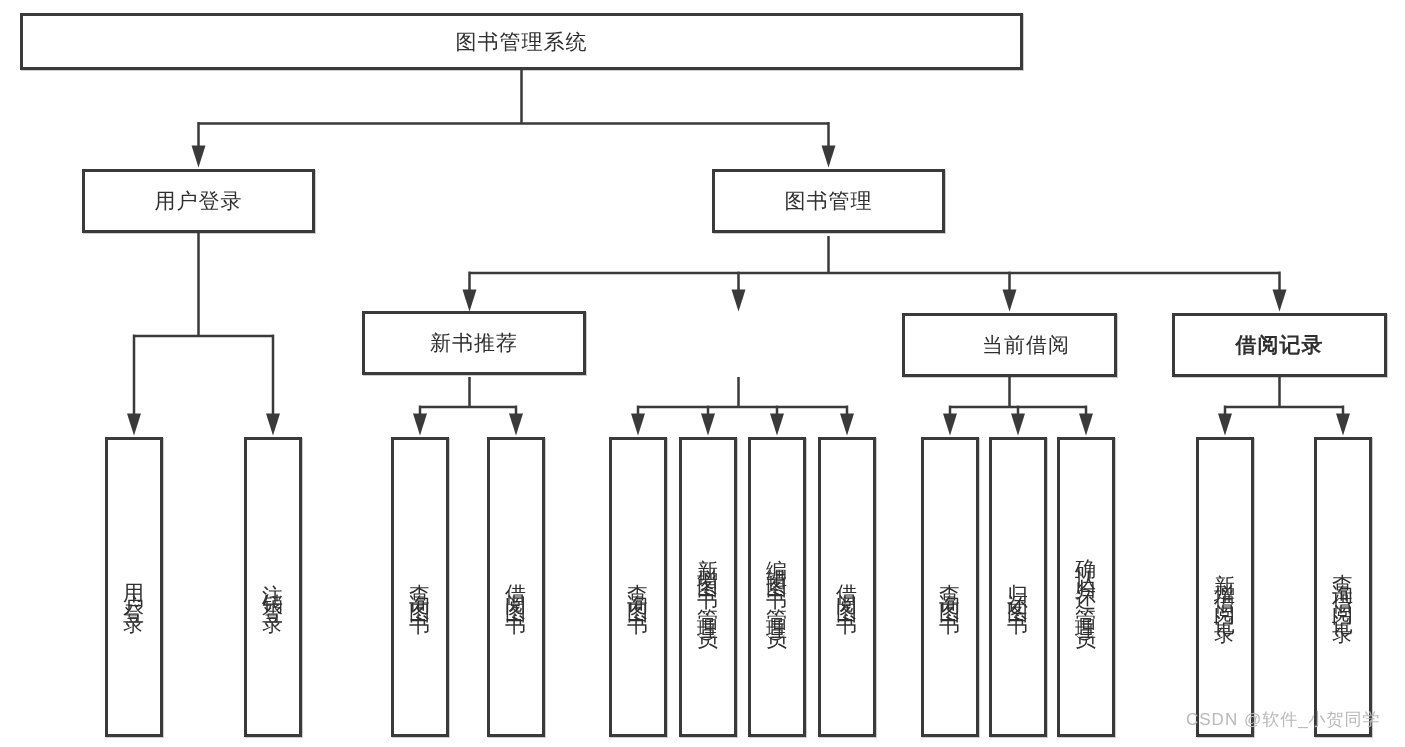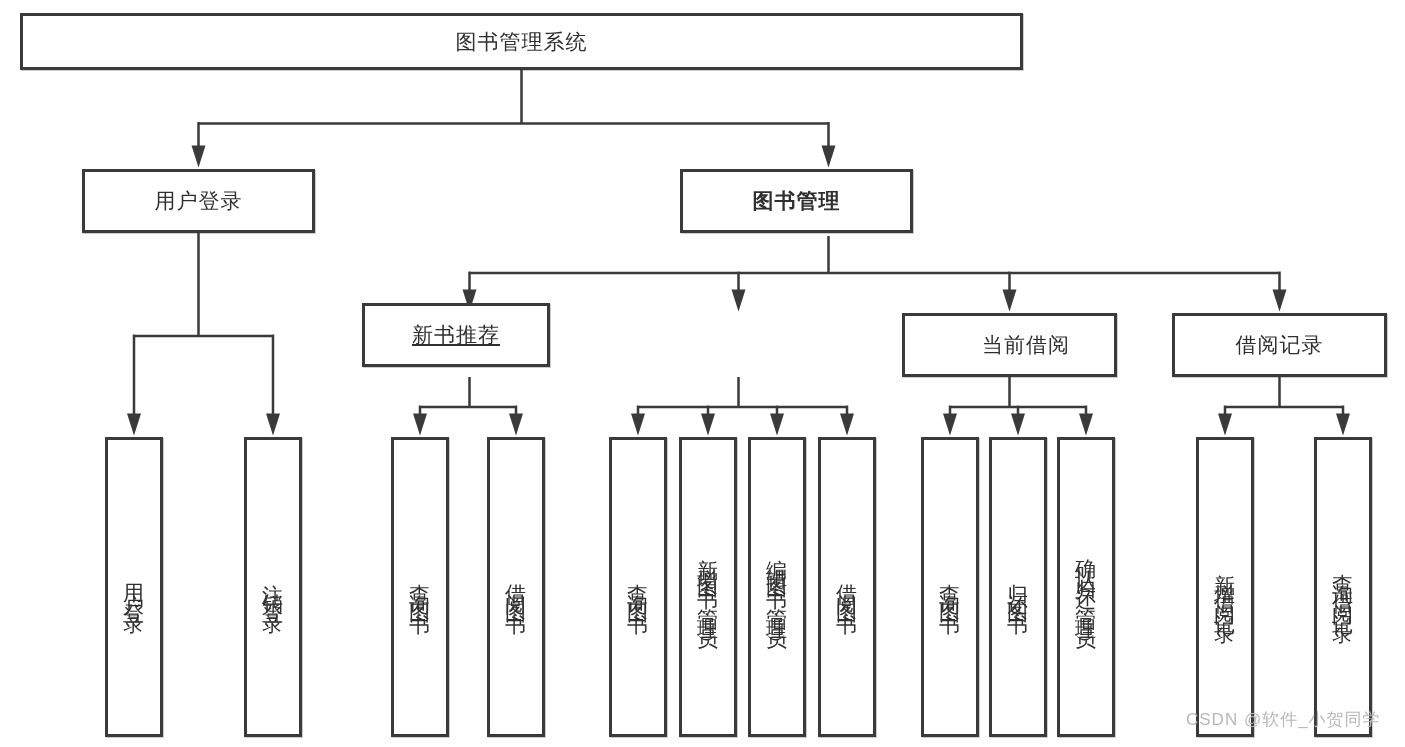--- a/index.html
+++ b/index.html
@@ -99,31 +99,31 @@
     </g>
   </svg>
 
   <div class="node" style="left:20px; top:13px; width:1003px; height:57px;">
     <span>图书管理系统</span>
   </div>
 
   <div class="node" style="left:82px; top:169px; width:233px; height:64px;">
     <span>用户登录</span>
   </div>
-  <div class="node" style="left:680px; top:169px; width:233px; height:64px;font-weight:bold;">
+  <div class="node" style="left:712px; top:169px; width:233px; height:64px;">
     <span>图书管理</span>
   </div>
 
-  <div class="node" style="left:362px; top:303px; width:188px; height:64px;text-decoration:underline;">
+  <div class="node" style="left:362px; top:311px; width:224px; height:64px;">
     <span>新书推荐</span>
   </div>
   <div class="node" style="left:902px; top:313px; width:215px; height:64px;padding-left:33px;">
     <span>当前借阅</span>
   </div>
-  <div class="node" style="left:1172px; top:313px; width:215px; height:64px;">
+  <div class="node" style="left:1172px; top:313px; width:215px; height:64px;font-weight:bold;">
     <span>借阅记录</span>
   </div>
 
   <div class="node vertical" style="left:105px; top:437px; width:58px; height:300px;">
     <span>用户登录</span>
   </div>
   <div class="node vertical" style="left:244px; top:437px; width:58px; height:300px;">
     <span>注销登录</span>
   </div>
 

